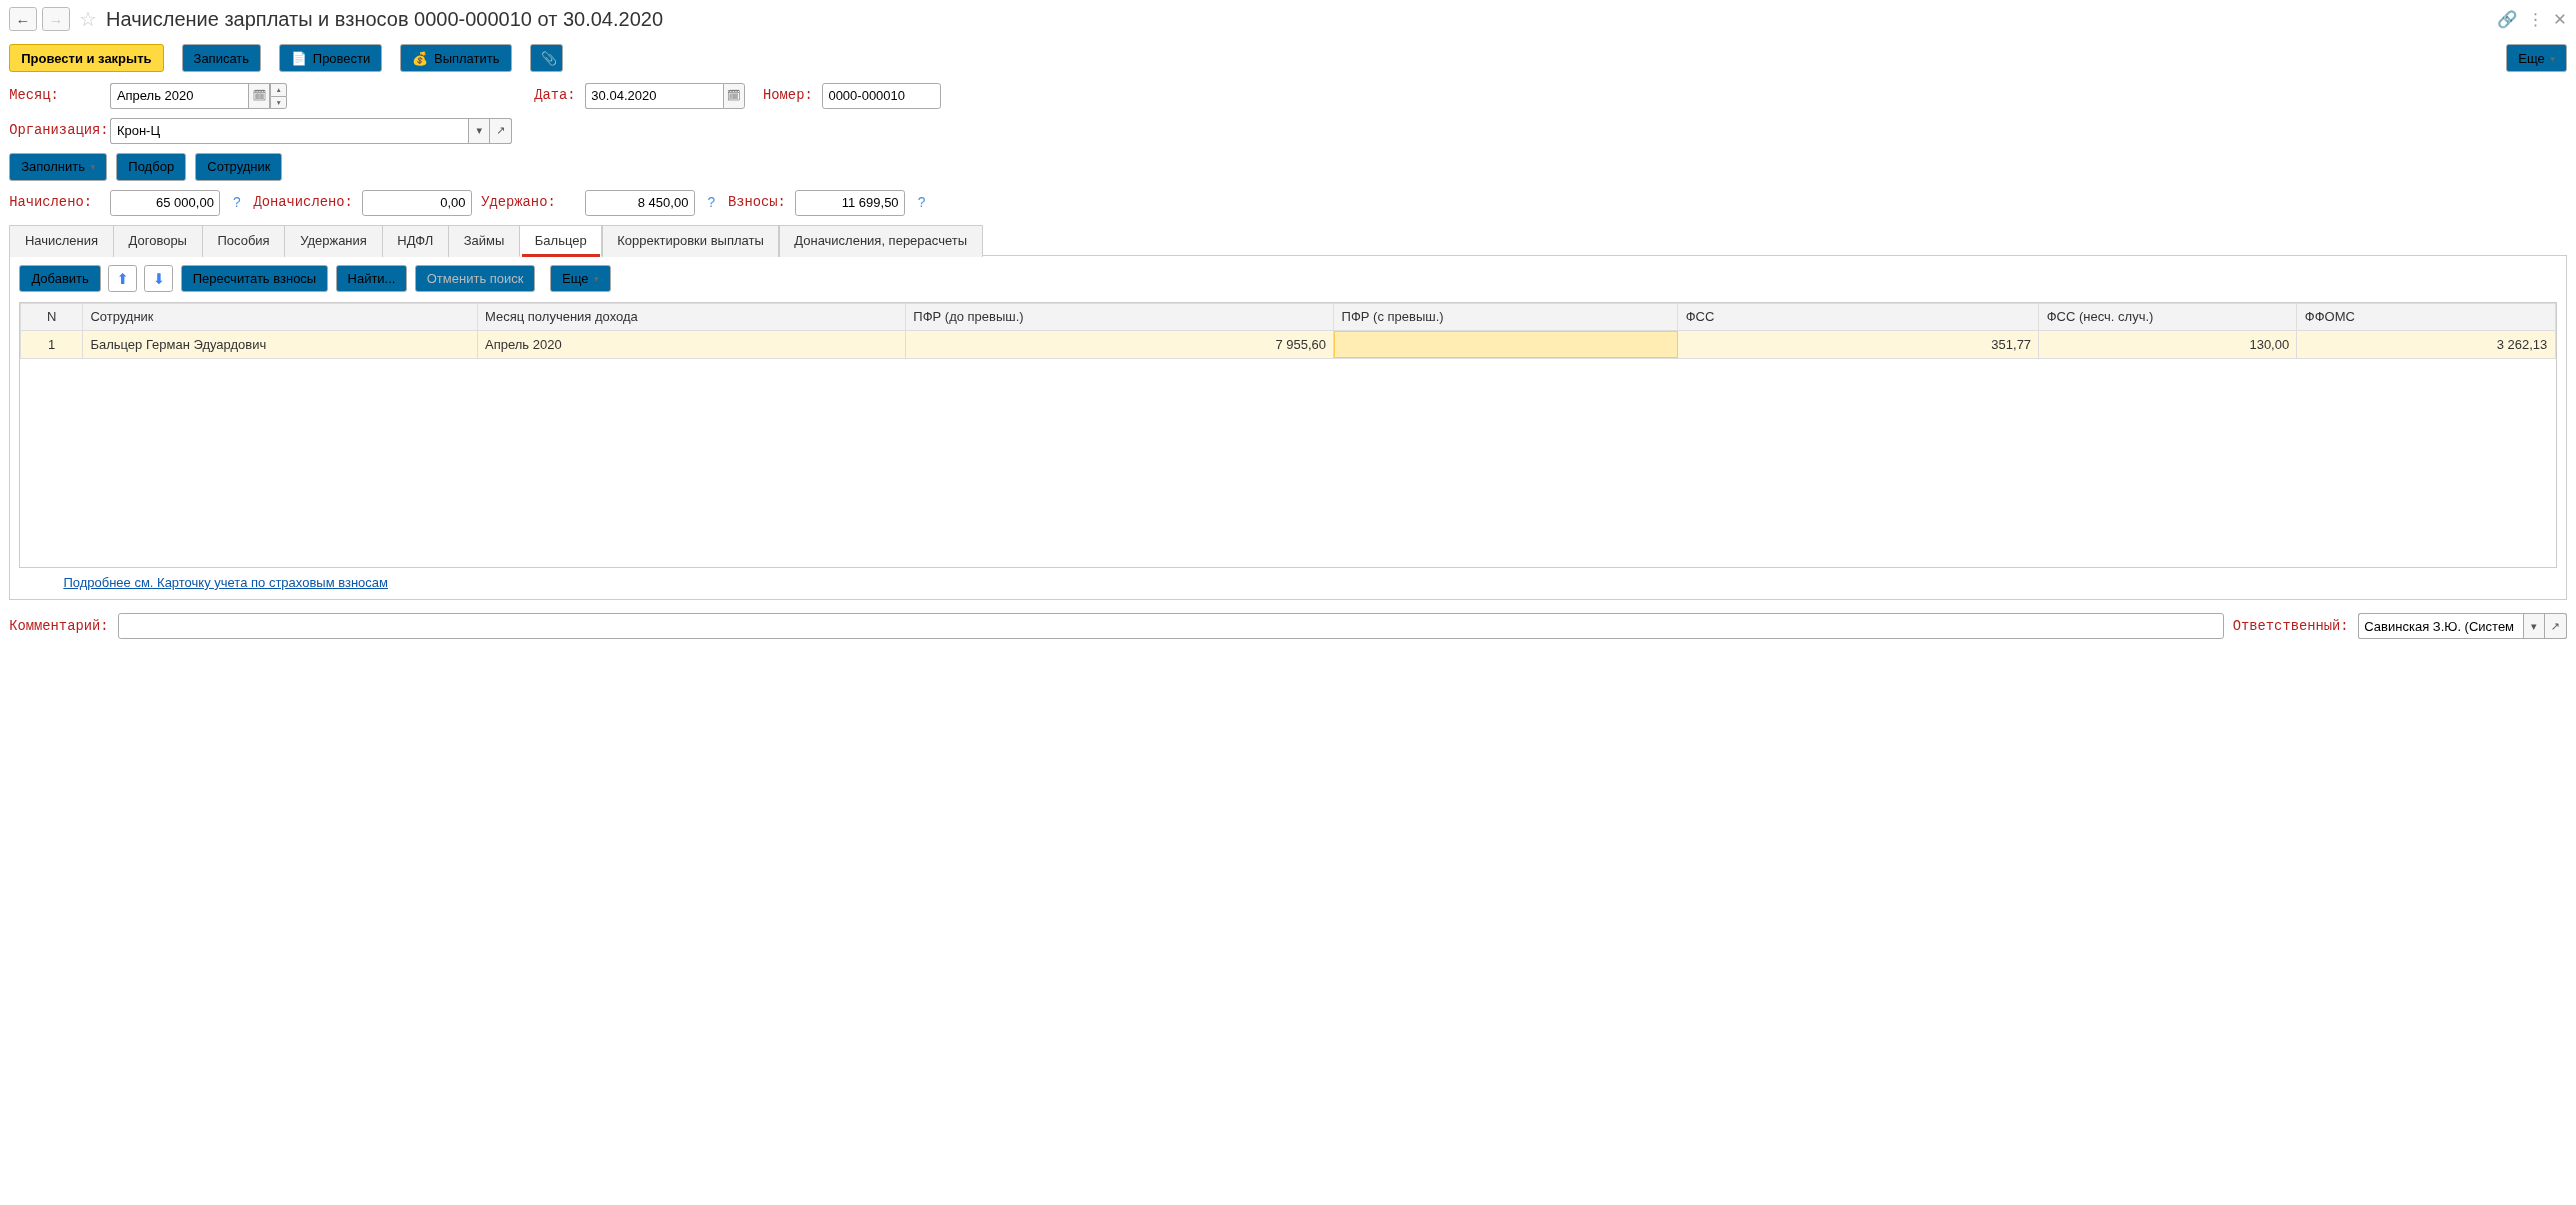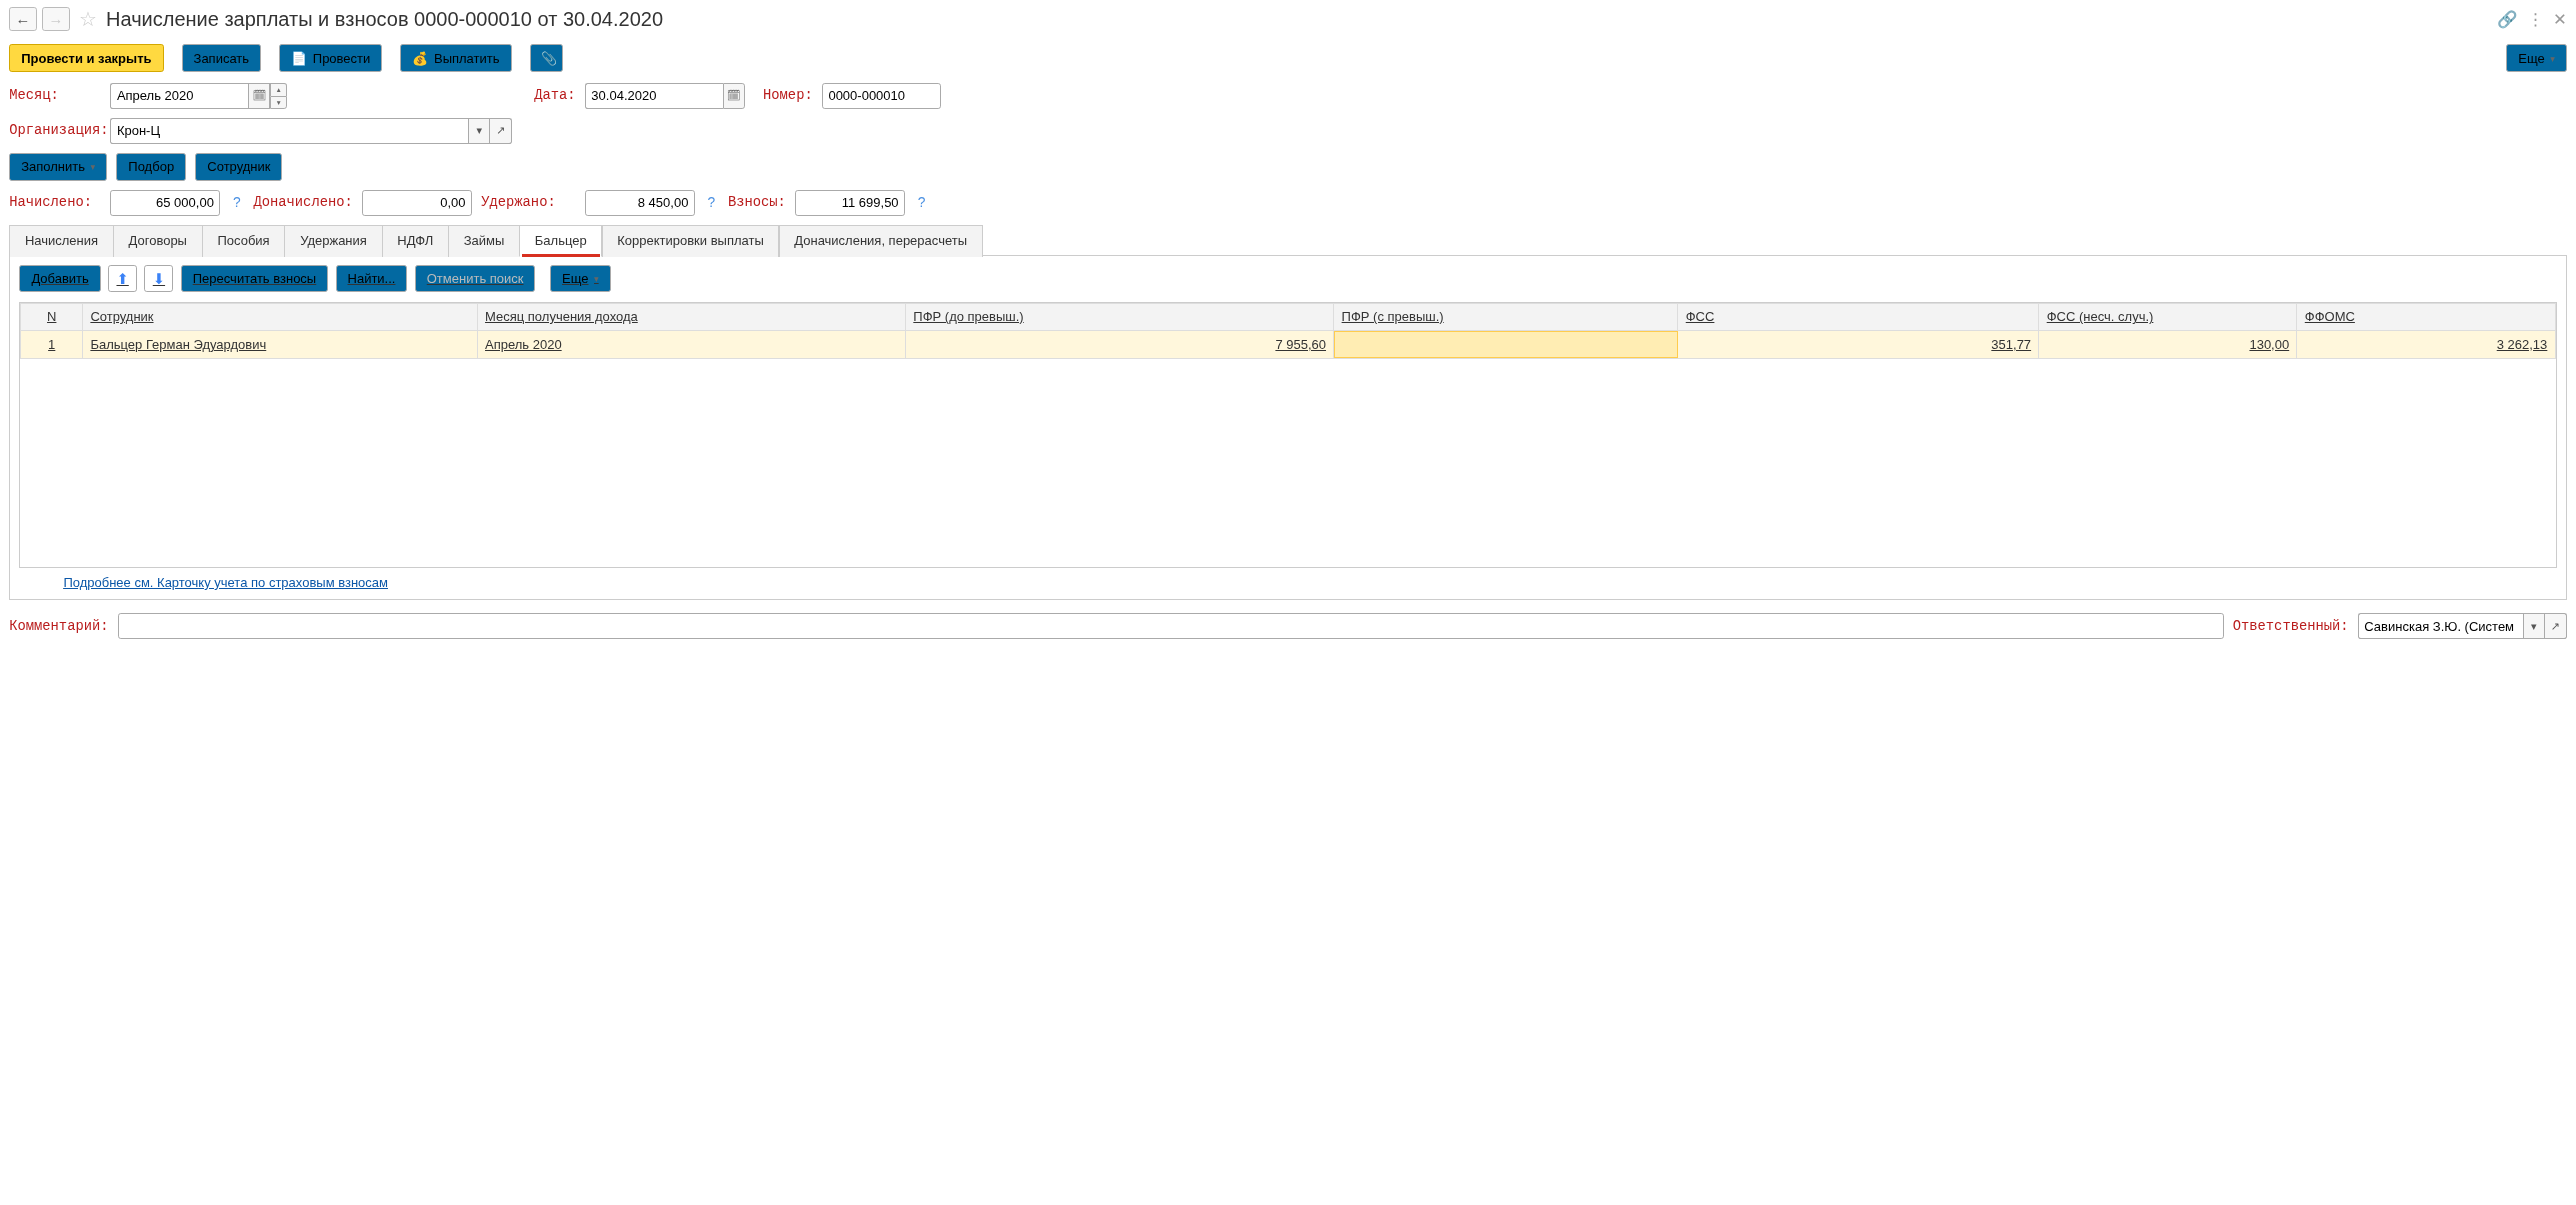--- a/index.html
+++ b/index.html
@@ -173,21 +173,20 @@
   content: "";
   position: absolute;
   left: 1.8px; right: 1.8px; bottom: -0.9px;
   height: 2.8px;
   background: #d83020;
 }
 .tab-content {
   border: 0.9px solid #ccc;
   border-top: none;
   padding: 9.2px;
-  text-decoration: underline;
 }
 .inner-toolbar {
   display: flex;
   align-items: center;
   gap: 7.3px;
   margin-bottom: 9.2px;
 }
 .btn-sq {
   width: 29px;
   height: 27.5px;

